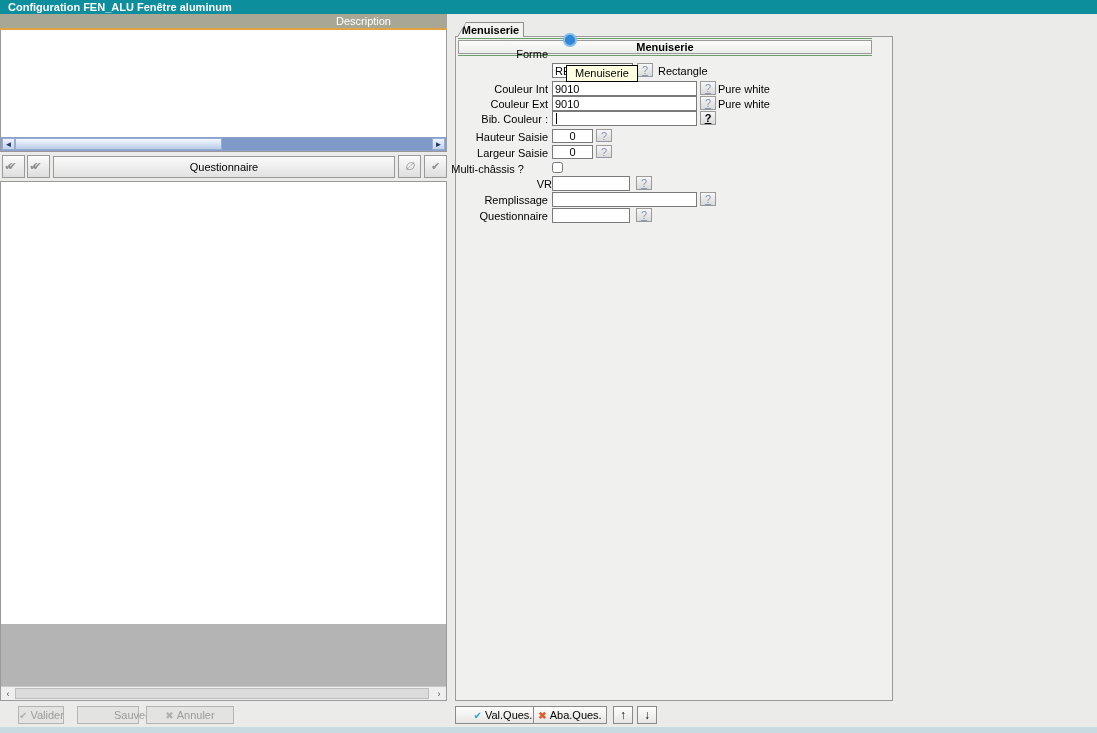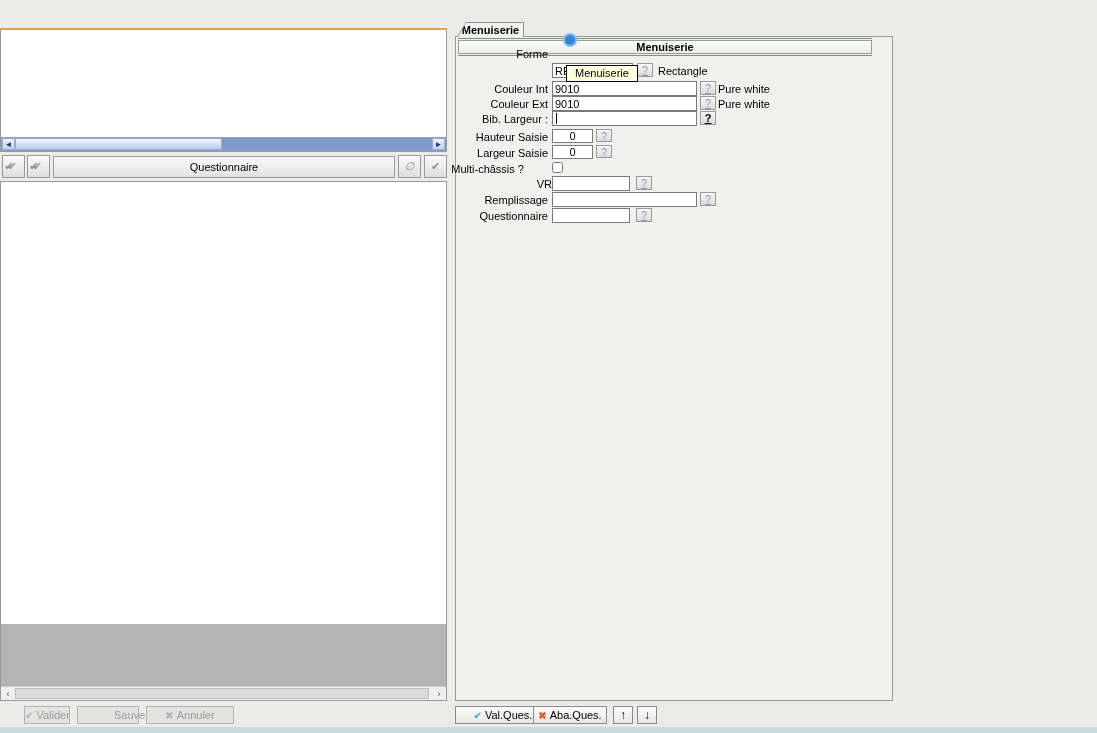--- a/index.html
+++ b/index.html
@@ -103,21 +103,25 @@
   .btn-live.arrow { font-weight:bold; font-size:12px; }
 
   .bottom-strip { position:absolute; left:0; top:727px; width:1097px; height:6px;
     background:var(--c-bottom-strip,#c9dae0); }
 </style>
 </head>
 <body>
 
 <div id="screen">
 
-
+  <div class="titlebar">
+    <span>Configuration FEN_ALU Fenêtre aluminum</span>
+  </div>
+
+  <div class="desc-header">Description</div>
   <div class="gold-line"></div>
 
   <div class="top-list">
     <div class="hscroll-blue">
       <div class="sbb left">◄</div>
       <div class="sb-thumb-blue"></div>
       <div class="sbb right">►</div>
     </div>
   </div>
 
@@ -137,21 +141,21 @@
 
   <div class="bottom-box">
     <div class="bb-gray"></div>
     <div class="hscroll-gray">
       <div class="gsb left">‹</div>
       <div class="sb-thumb-gray"></div>
       <div class="gsb right">›</div>
     </div>
   </div>
 
-  <div class="btn-disabled" style="left:24px; width:46px;">
+  <div class="btn-disabled" style="left:18px; width:46px;">
     <span class="ic">✔</span><span>Valider</span>
   </div>
   <div class="btn-disabled" style="left:77px; width:62px;padding-left:36px;">
     <span>Sauvegarde</span>
   </div>
   <div class="btn-disabled" style="left:146px; width:88px;">
     <span class="ic">✖</span><span>Annuler</span>
   </div>
 
   <div class="tab-outer">
@@ -172,21 +176,21 @@
   <div class="flabel" style="left:388px; top:83px;">Couleur Int</div>
   <input class="field" style="left: 552px; top: 81px; width: 145px;" value="9010">
   <button class="help-btn" style="left:700px; top:81px;">?</button>
   <div class="suffix" style="left:718px; top:83px;">Pure white</div>
 
   <div class="flabel" style="left:388px; top:98px;">Couleur Ext</div>
   <input class="field" style="left: 552px; top: 96px; width: 145px;" value="9010">
   <button class="help-btn" style="left:700px; top:96px;">?</button>
   <div class="suffix" style="left:718px; top:98px;">Pure white</div>
 
-  <div class="flabel" style="left:388px; top:113px;">Bib. Largeur :</div>
+  <div class="flabel" style="left:388px; top:113px;">Bib. Couleur :</div>
   <input class="field" style="left: 552px; top: 111px; width: 145px;" value="">
   <div class="caret" style="left:556px; top:113px;"></div>
   <button class="help-btn on" style="left:700px; top:111px;">?</button>
 
   <div class="flabel" style="left:388px; top:131px;">Hauteur Saisie</div>
   <input class="field small" style="left: 552px; top: 129px; width: 41px;" value="0">
   <button class="help-btn" style="left:596px; top:129px; height:13px;">?</button>
 
   <div class="flabel" style="left:388px; top:147px;">Largeur Saisie</div>
   <input class="field small" style="left: 552px; top: 145px; width: 41px;" value="0">

